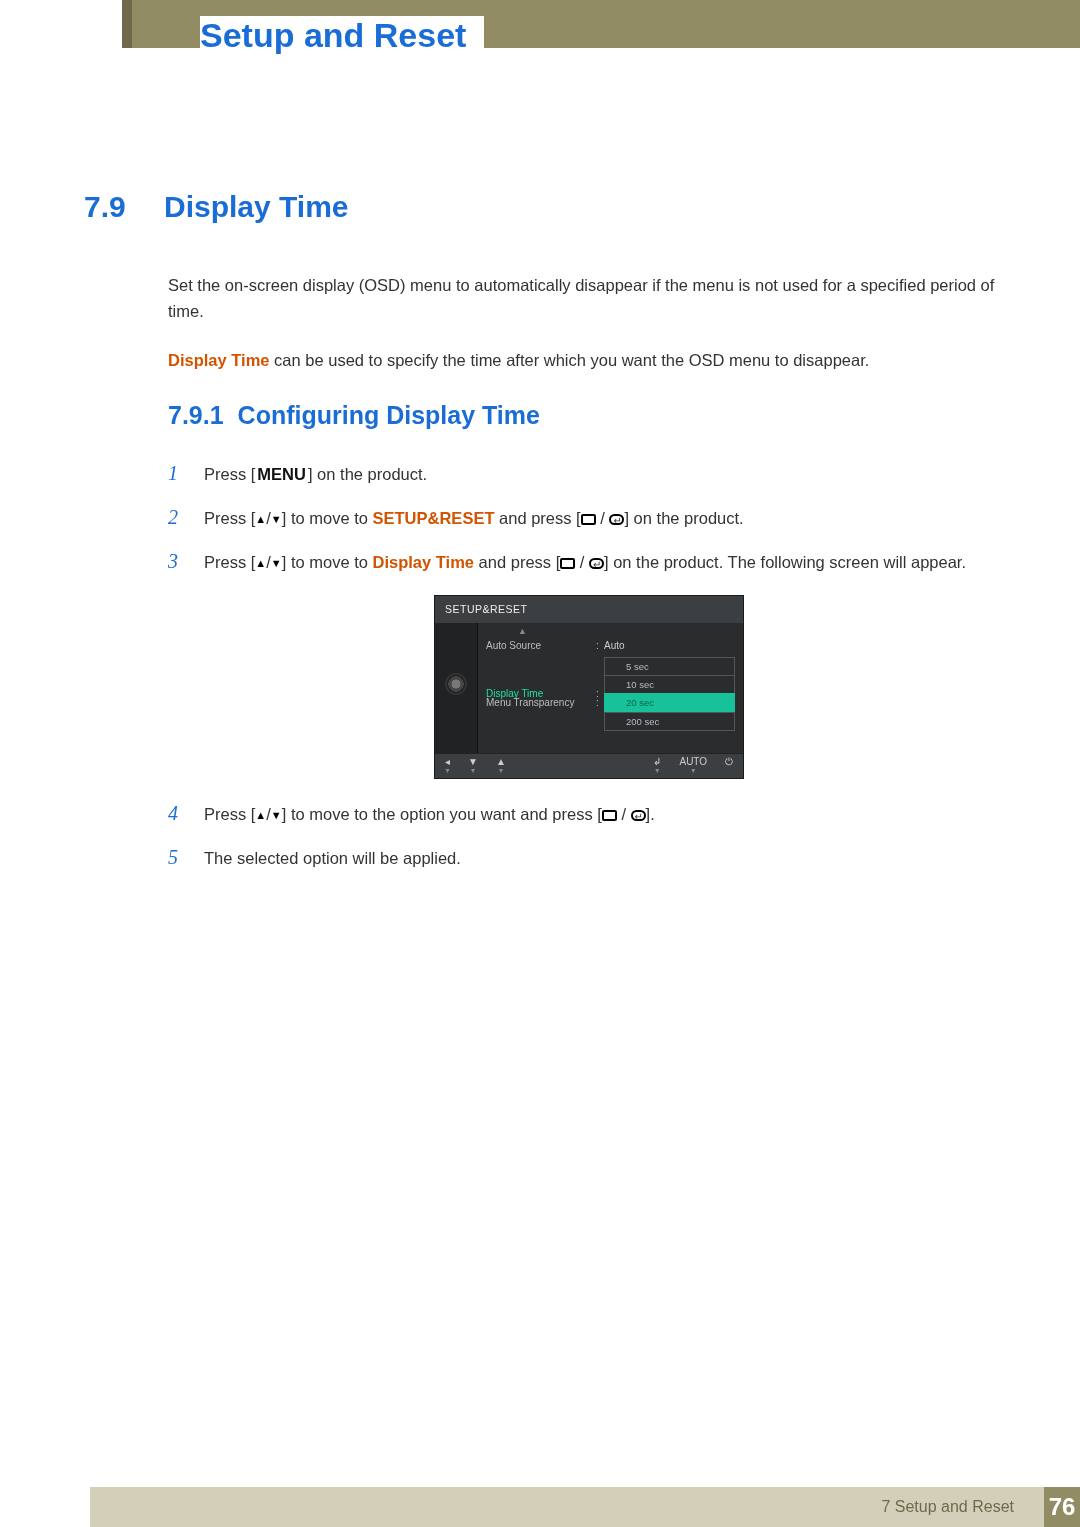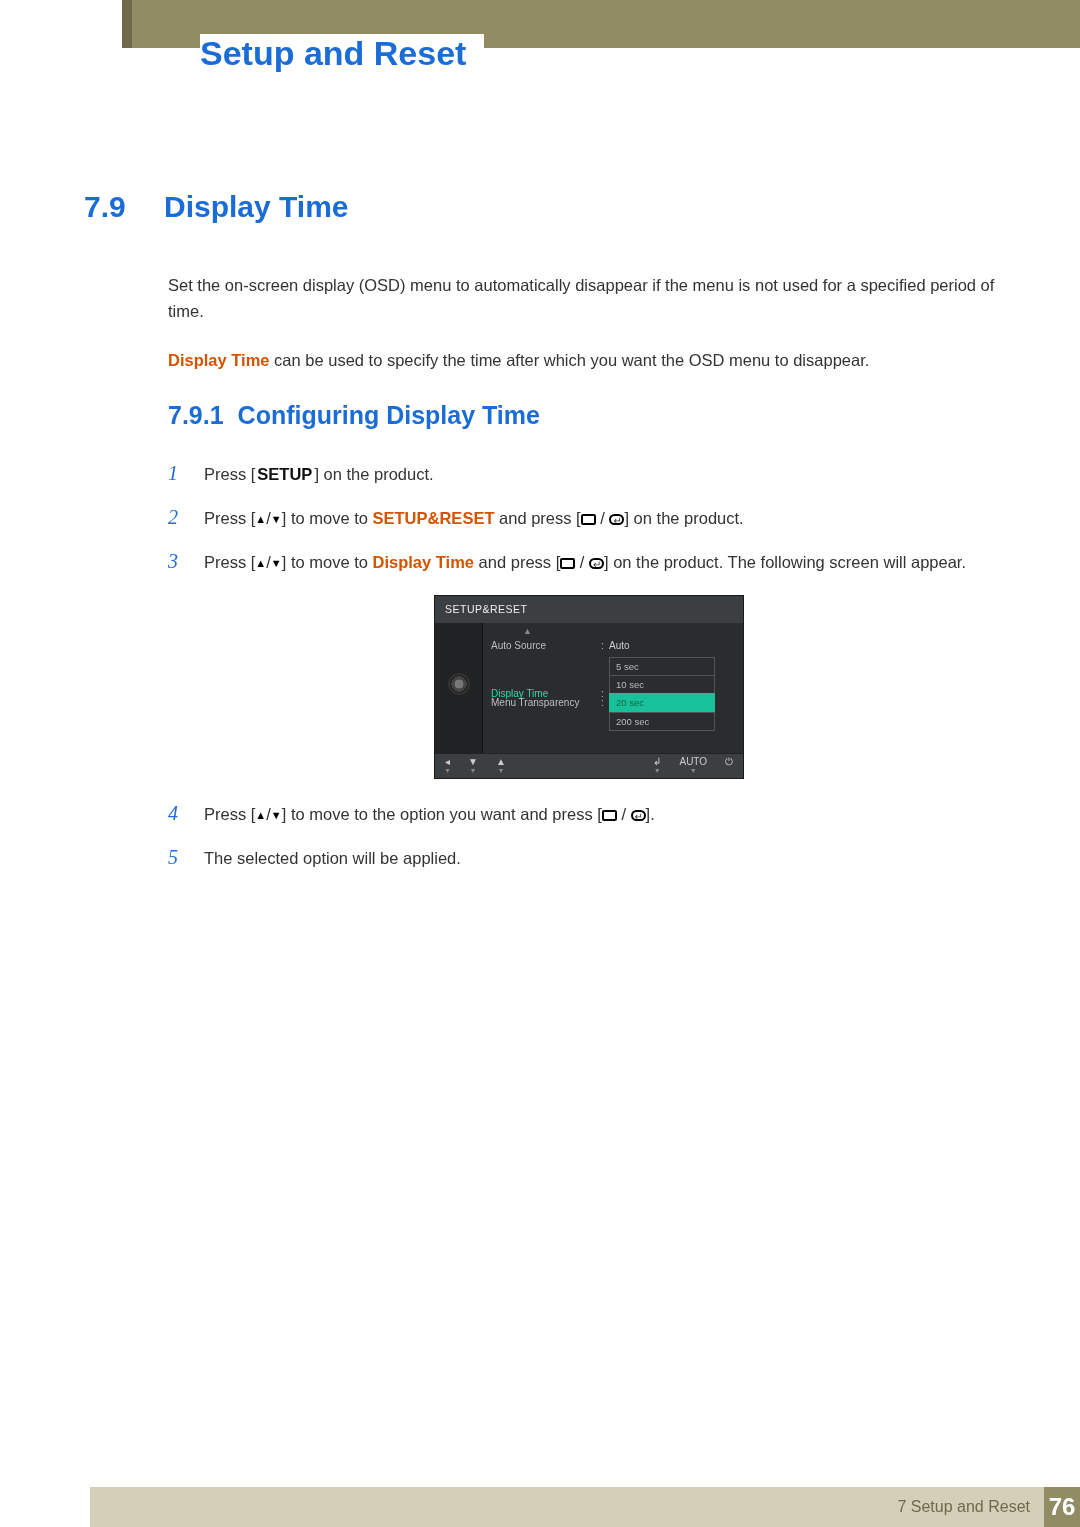--- a/index.html
+++ b/index.html
@@ -20,21 +20,21 @@
   .top-tab {
     position: absolute;
     top: 0; left: 0;
     width: 42px;
     height: 48px;
     background: #fff;
     border-right: 10px solid #6f6a4c;
   }
   .chapter-title {
     position: absolute;
-    top: 34px;
+    top: 16px;
     left: 200px;
     font-size: 34px;
     font-weight: bold;
     color: #1a6dd6;
     background: #fff;
     padding-right: 18px;
   }
   .content {
     position: absolute;
     top: 190px;
@@ -178,24 +178,24 @@
     font-size: 10px;
   }
   .osd-label.active { color: #1de0a3; }
   .osd-colon { width: 8px; color: #bbb; }
   .osd-value { color: #ccc; font-size: 10px; }
   .osd-options {
     margin-left: 0;
   }
   .osd-opt {
     font-size: 9.5px;
-    padding: 1px 6px;
+    padding: 1px 21px;
     border: 1px solid #555;
     color: #bbb;
-    width: 106px;
+    width: 131px;
     margin-top: -1px;
   }
   .osd-opt.sel {
     background: #17c29a;
     color: #164;
     border-color: #17c29a;
   }
   .osd-bottom {
     background: #3c3f42;
     display: flex;
@@ -216,21 +216,21 @@
     left: 90px;
     right: 0;
     height: 40px;
     background: #d3cfb9;
     display: flex;
     justify-content: flex-end;
     align-items: center;
     color: #6f6a4c;
     font-size: 16px;
   }
-  .footer-text { margin-right: 14px; }
+  .footer-text { margin-right: 30px; }
   .footer-page {
     background: #928c64;
     color: #fff;
     width: 36px;
     height: 40px;
     font-size: 24px;
     font-weight: bold;
     display: flex;
     align-items: center;
     justify-content: center;
@@ -258,21 +258,21 @@
 
     <div class="subsection-row">
       <span>7.9.1</span>
       <span>Configuring Display Time</span>
     </div>
 
     <ol class="steps">
       <li class="step">
         <span class="step-num">1</span>
         <span class="step-text">
-          <span>Press [</span><span class="menu-btn">SETUP</span><span>] on the product.</span>
+          <span>Press [</span><span class="menu-btn">MENU</span><span>] on the product.</span>
         </span>
       </li>
       <li class="step">
         <span class="step-num">2</span>
         <span class="step-text">
           <span>Press [</span><span class="tri">▲</span>/<span class="tri">▼</span><span>] to move to </span><span class="orange-bold">SETUP&amp;RESET</span><span> and press [</span><span class="icon-rect"></span> / <span class="icon-enter"></span><span>] on the product.</span>
         </span>
       </li>
       <li class="step">
         <span class="step-num">3</span>

